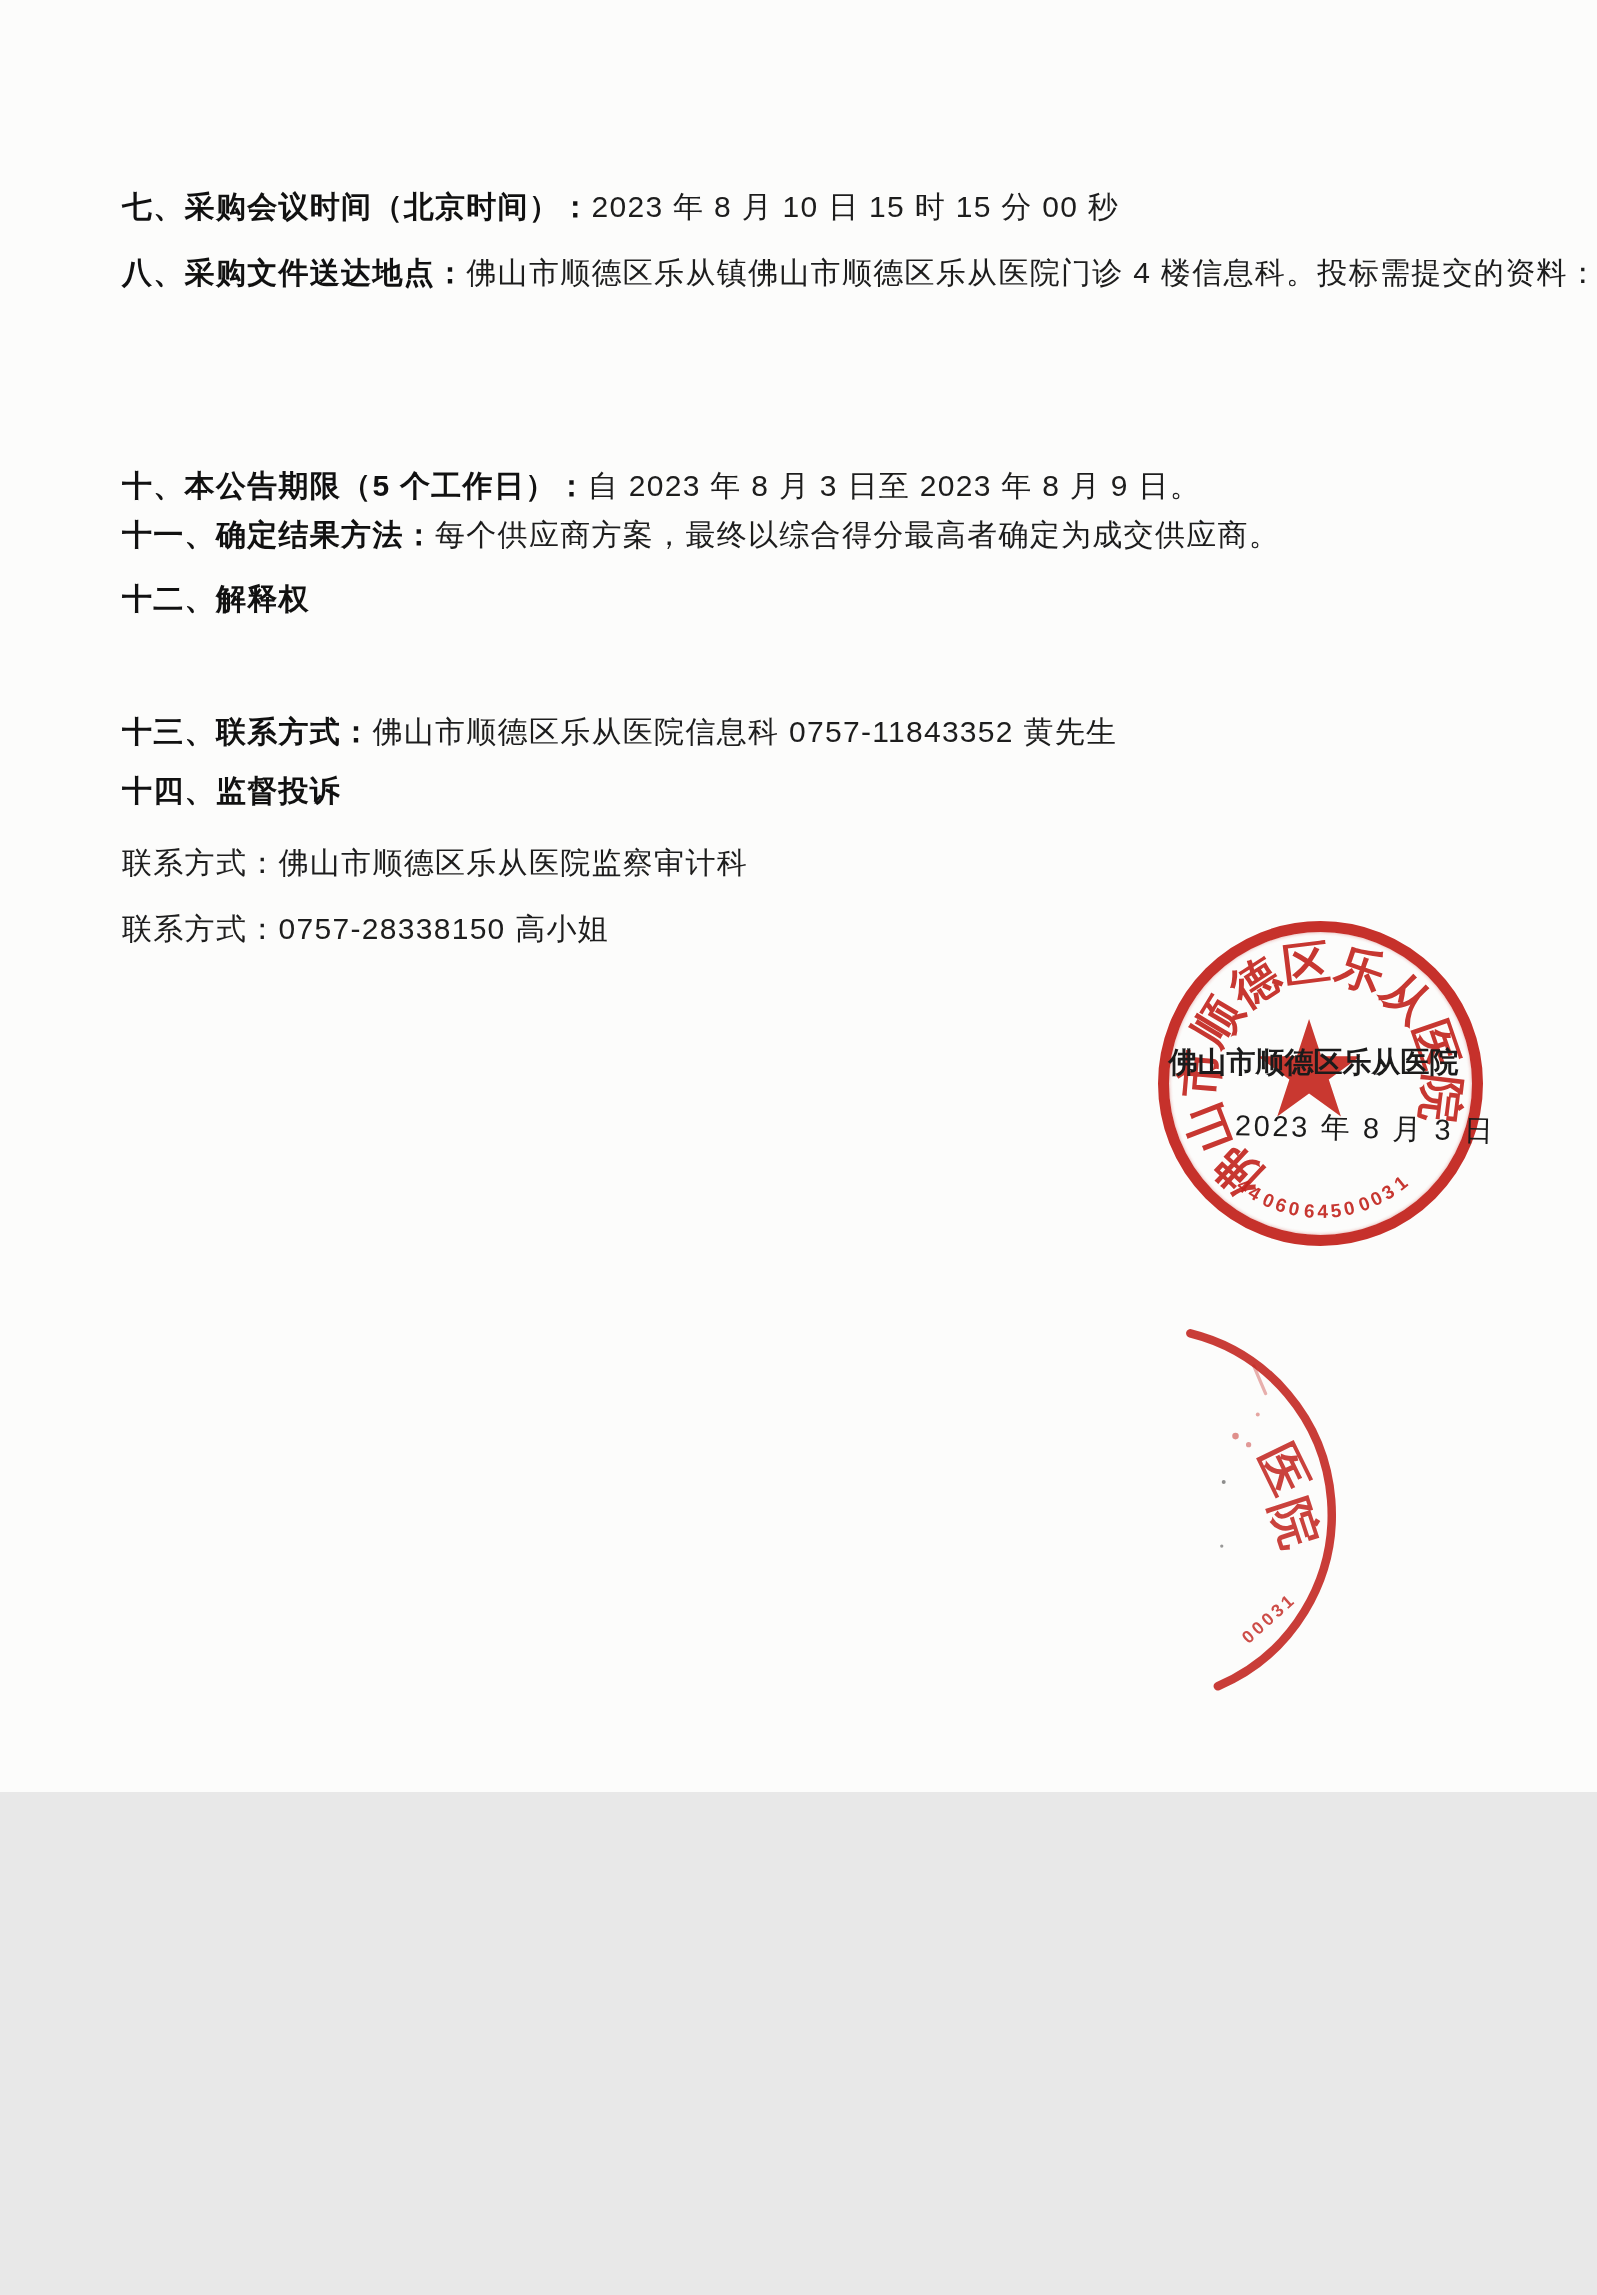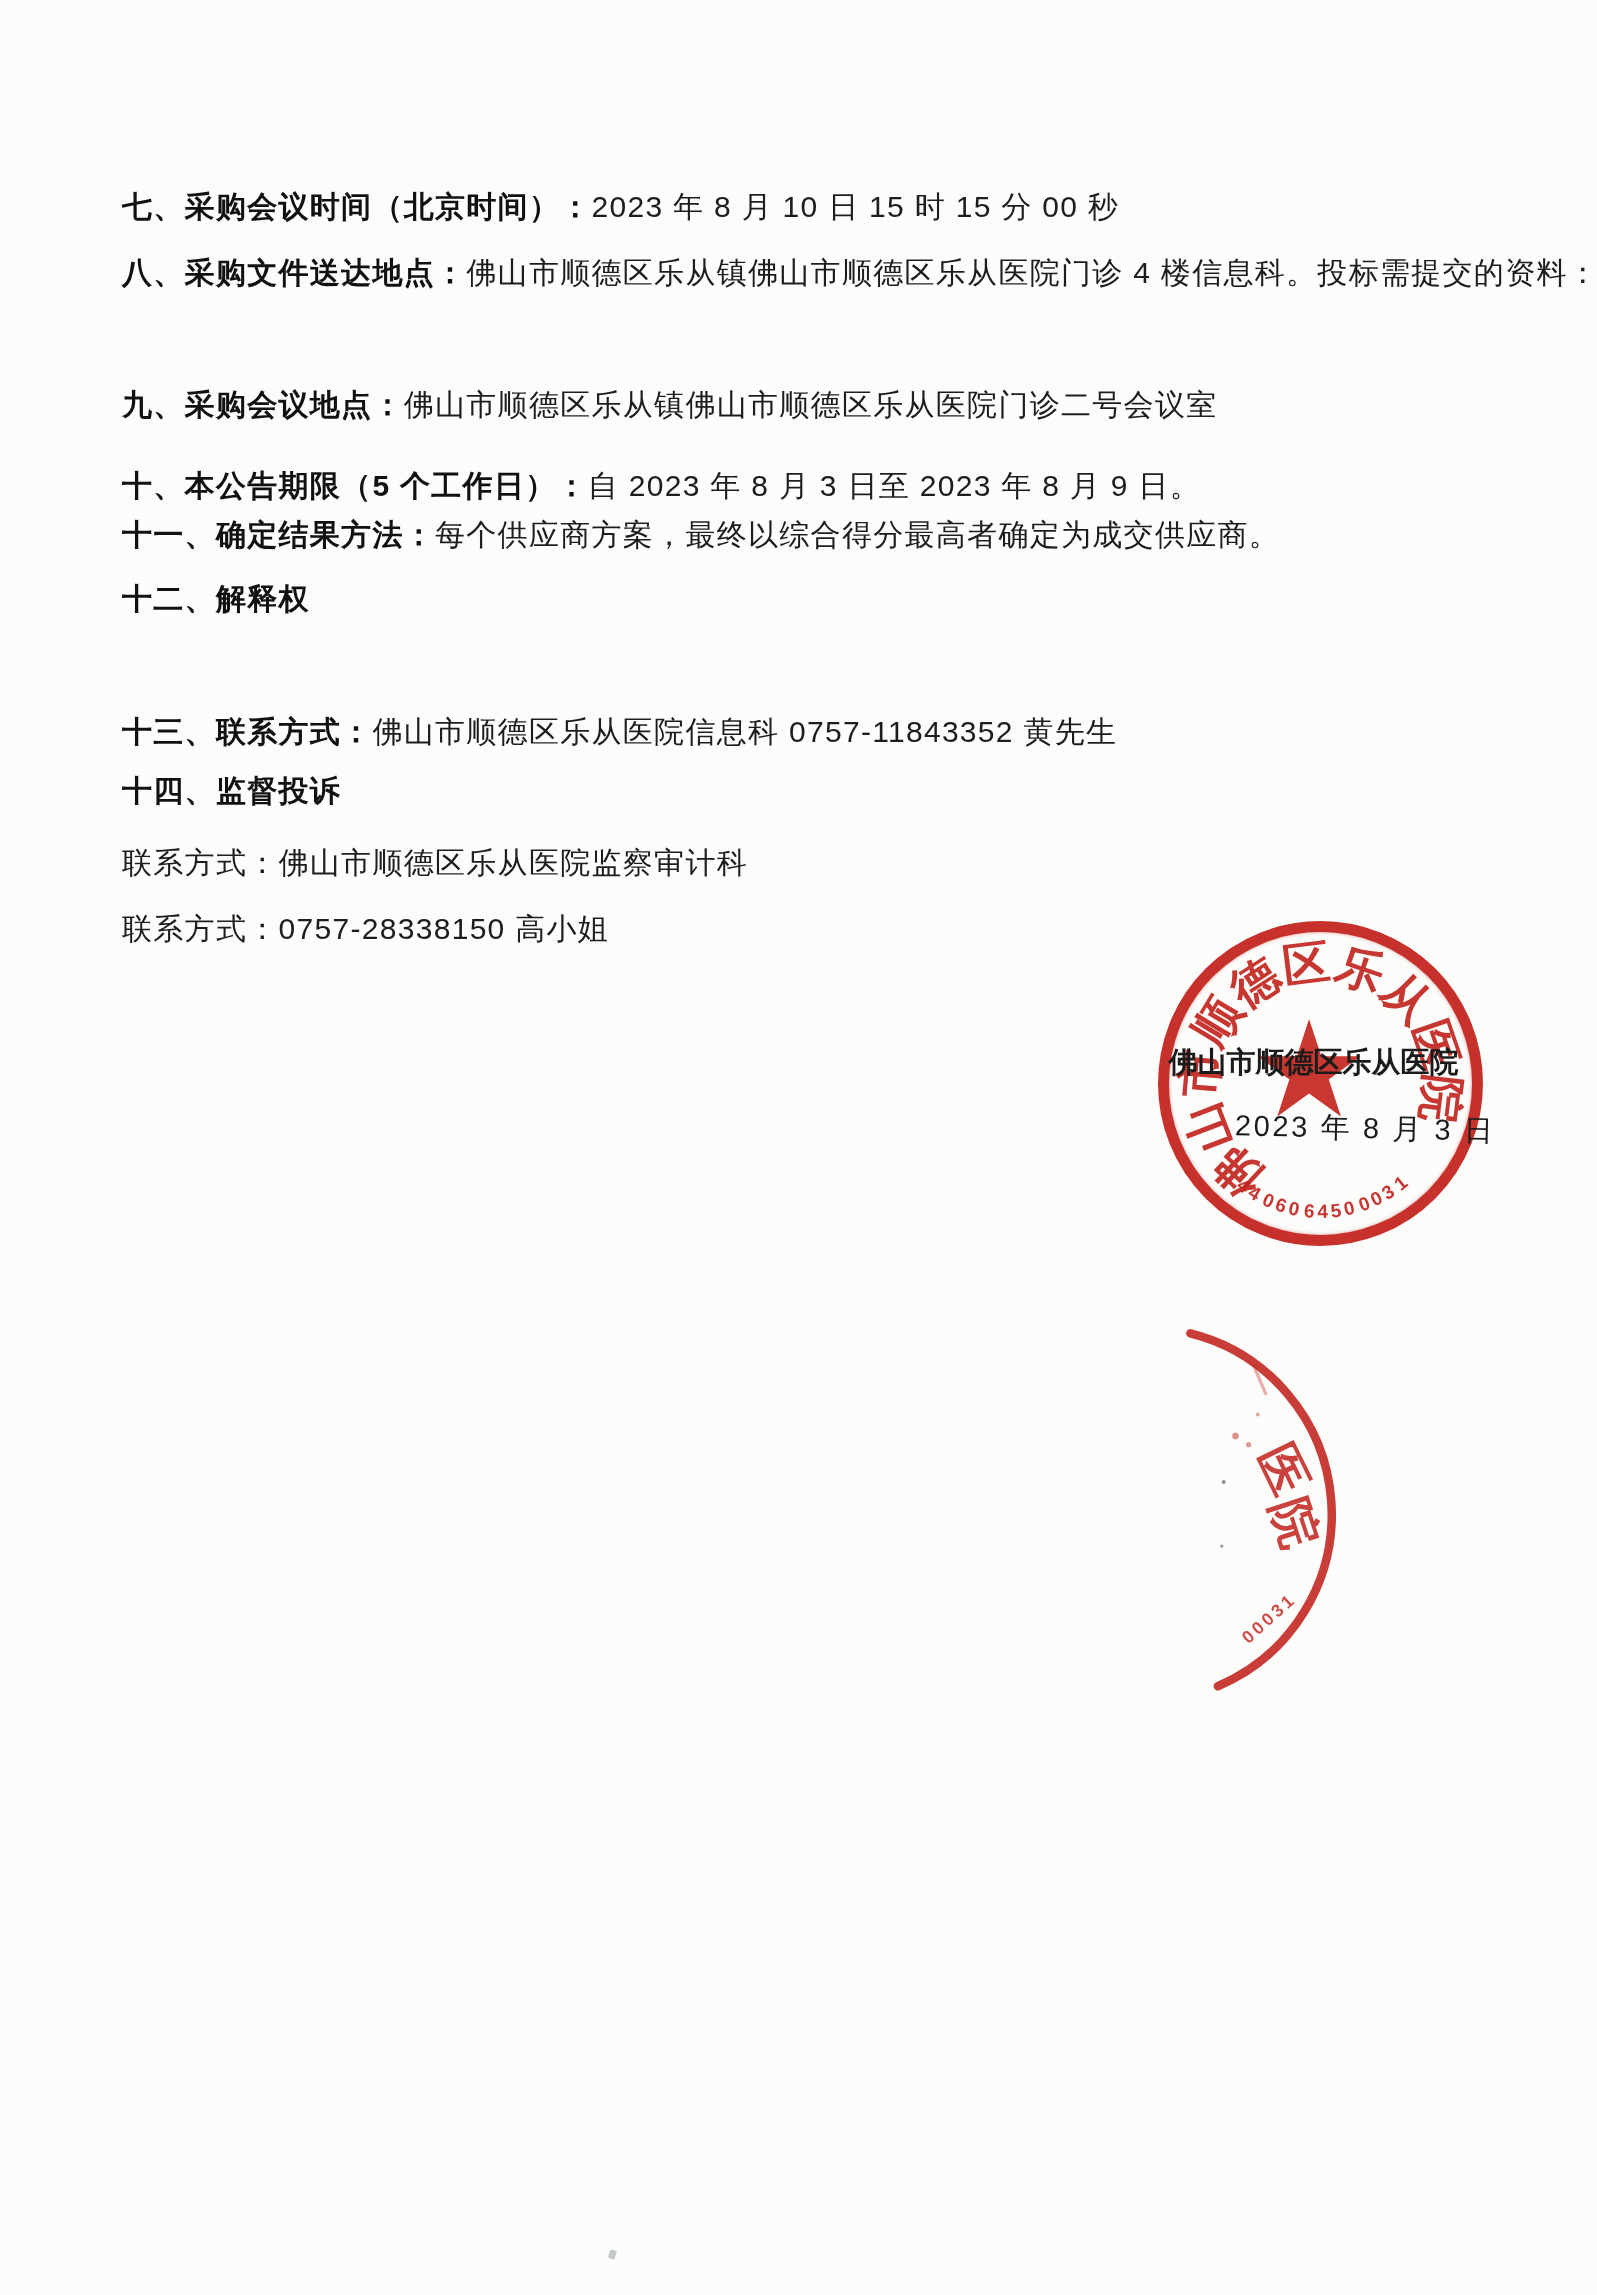--- a/index.html
+++ b/index.html
@@ -1,17 +1,17 @@
 <!DOCTYPE html>
 <html style="font-size:10.5px"><head>
 <meta charset="utf-8">
 <style>
   html,body{margin:0;padding:0;background:#e8e8e8;}
   .page{
-    position:relative;width:1597px;height:2295px;margin:0 auto;
+    position:relative;width:1597px;height:1792px;margin:0 auto;
     background:#fcfcfb;overflow:hidden;
     font-family:"Liberation Sans", sans-serif;color:#1d1d1d;
   }
   
   .line{
     position:absolute;left:122px;white-space:nowrap;
     font-size:30px;line-height:37px;letter-spacing:1.3px;color:#1d1d1d;
   }
   .line .lbl{font-weight:700;color:#111;}
   .line .txt{font-weight:400;}
@@ -80,21 +80,20 @@
     background:#9aa0a6;opacity:.55;border-radius:2px;transform:rotate(20deg);
   }
 </style>
 </head>
 <body>
 
 <div class="page">
 
   <div class="line l0"><span class="lbl">七、采购会议时间（北京时间）：</span><span class="txt">2023 年 8 月 10 日 15 时 15 分 00 秒</span></div>
   <div class="line l1"><span class="lbl">八、采购文件送达地点：</span><span class="txt">佛山市顺德区乐从镇佛山市顺德区乐从医院门诊 4 楼信息科。投标需提交的资料：</span></div>
-  <div class="line l3"><span class="lbl">九、采购会议地点：</span><span class="txt">佛山市顺德区乐从镇佛山市顺德区乐从医院门诊二号会议室</span></div>
   <div class="line l4"><span class="lbl">十、本公告期限（5 个工作日）：</span><span class="txt">自 2023 年 8 月 3 日至 2023 年 8 月 9 日。</span></div>
   <div class="line l5"><span class="lbl">十一、确定结果方法：</span><span class="txt">每个供应商方案，最终以综合得分最高者确定为成交供应商。</span></div>
   <div class="line l6"><span class="lbl">十二、解释权</span><span class="txt"></span></div>
   <div class="line l8"><span class="lbl">十三、联系方式：</span><span class="txt">佛山市顺德区乐从医院信息科 0757-11843352  黄先生</span></div>
   <div class="line l9"><span class="lbl">十四、监督投诉</span><span class="txt"></span></div>
   <div class="line l10"><span class="lbl"></span><span class="txt">联系方式：佛山市顺德区乐从医院监察审计科</span></div>
   <div class="line l11"><span class="lbl"></span><span class="txt">联系方式：0757-28338150    高小姐</span></div>
 
   <div class="stamp1">
     <div class="ring"></div>

